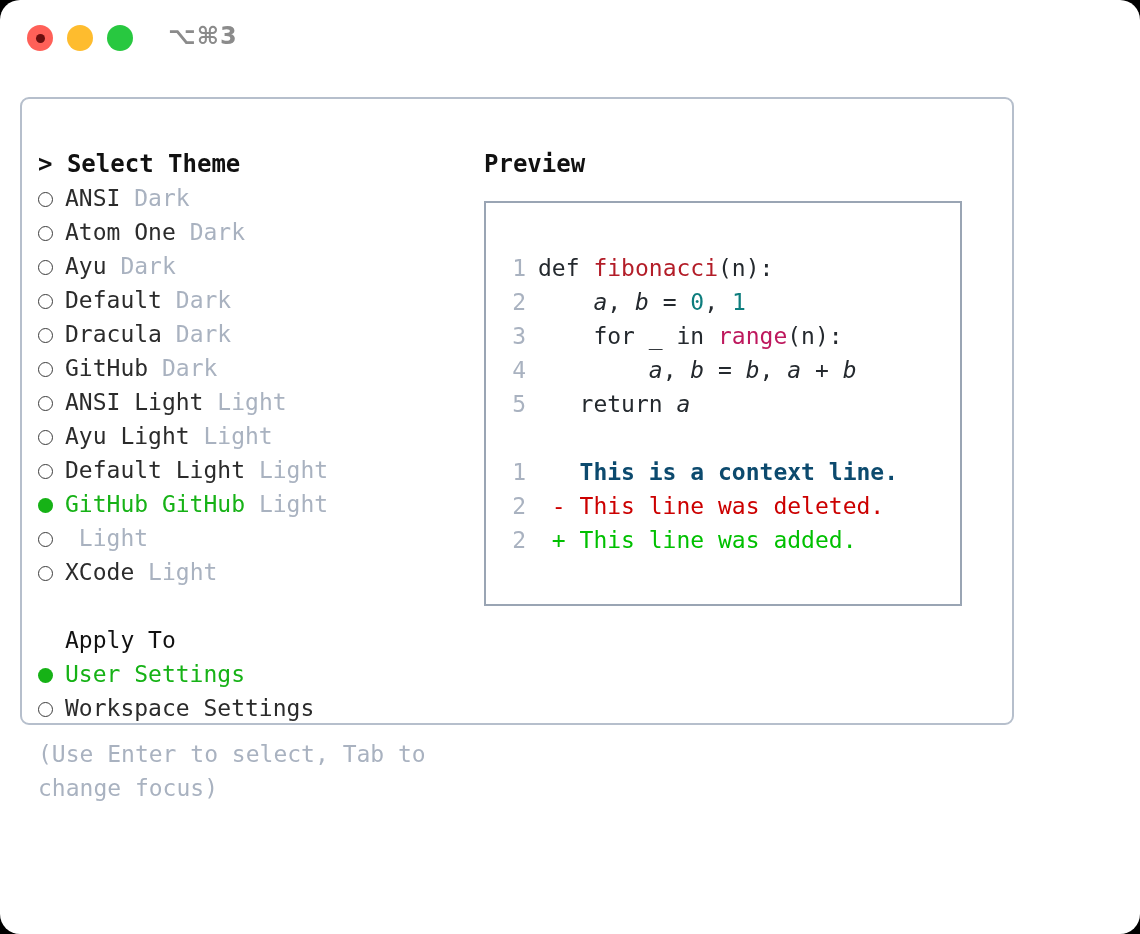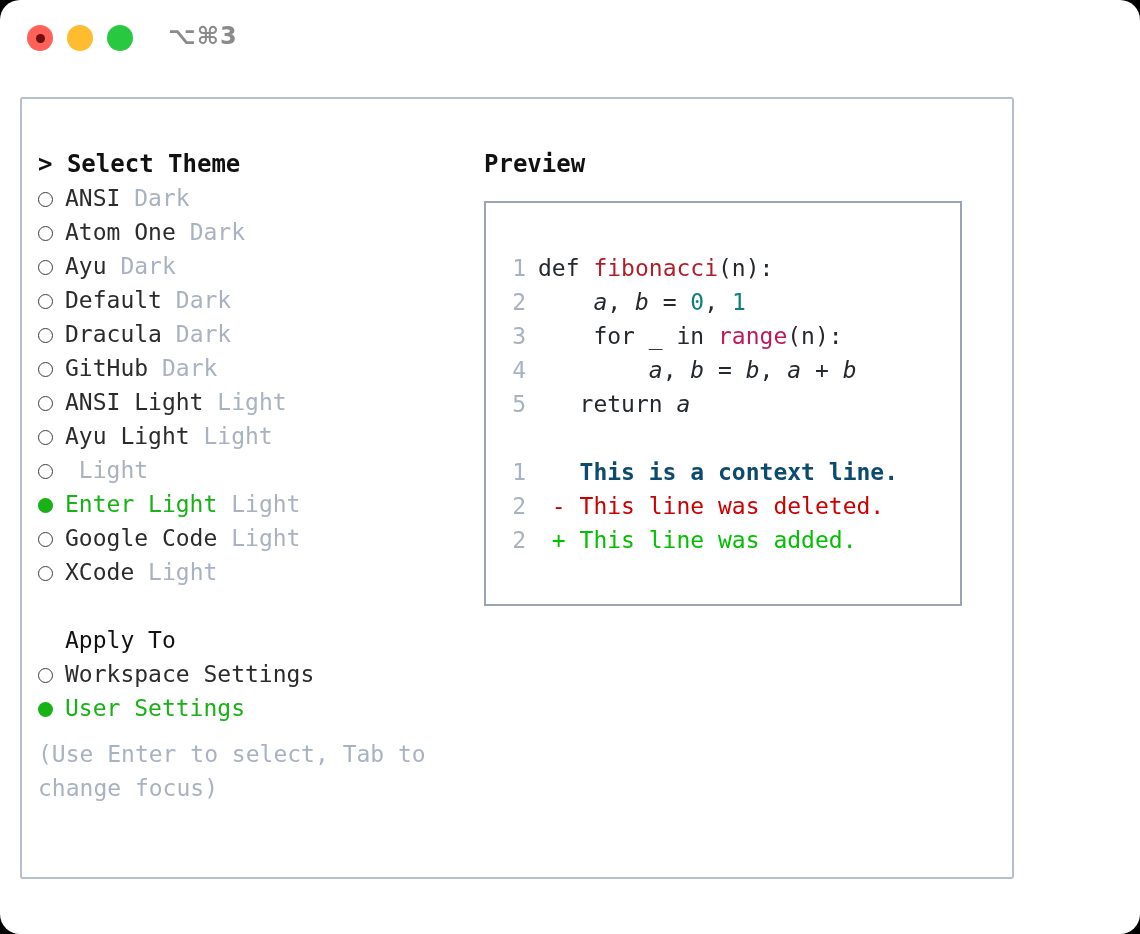--- a/index.html
+++ b/index.html
@@ -76,23 +76,23 @@
     font-family: "DejaVu Sans", "Liberation Sans", sans-serif;
     white-space: pre;
   }
 
   
   .panel {
     position: absolute;
     left: 20px;
     top: 97px;
     width: 994px;
-    height: 782px;
+    height: 628px;
     border: 2px solid #b6bfcc;
-    border-radius: 3px;
+    border-radius: 9px;
     box-sizing: border-box;
     background: #ffffff;
   }
 
   .cols {
     position: absolute;
     left: 0;
     top: 0;
     width: 100%;
     height: 100%;
@@ -238,32 +238,32 @@
         <div class="section-title"><span class="caret">&gt;</span> <span>Select Theme</span></div>
         <div id="theme-items">
             <div class="opt-row"><span class="marker"><span class="bullet-hollow"></span></span><span class="opt-label">ANSI</span><span> </span><span class="opt-tag">Dark</span></div>
             <div class="opt-row"><span class="marker"><span class="bullet-hollow"></span></span><span class="opt-label">Atom One</span><span> </span><span class="opt-tag">Dark</span></div>
             <div class="opt-row"><span class="marker"><span class="bullet-hollow"></span></span><span class="opt-label">Ayu</span><span> </span><span class="opt-tag">Dark</span></div>
             <div class="opt-row"><span class="marker"><span class="bullet-hollow"></span></span><span class="opt-label">Default</span><span> </span><span class="opt-tag">Dark</span></div>
             <div class="opt-row"><span class="marker"><span class="bullet-hollow"></span></span><span class="opt-label">Dracula</span><span> </span><span class="opt-tag">Dark</span></div>
             <div class="opt-row"><span class="marker"><span class="bullet-hollow"></span></span><span class="opt-label">GitHub</span><span> </span><span class="opt-tag">Dark</span></div>
             <div class="opt-row"><span class="marker"><span class="bullet-hollow"></span></span><span class="opt-label">ANSI Light</span><span> </span><span class="opt-tag">Light</span></div>
             <div class="opt-row"><span class="marker"><span class="bullet-hollow"></span></span><span class="opt-label">Ayu Light</span><span> </span><span class="opt-tag">Light</span></div>
+            <div class="opt-row"><span class="marker"><span class="bullet-hollow"></span></span><span class="opt-label">Default Light</span><span> </span><span class="opt-tag">Light</span></div>
+            <div class="opt-row selected"><span class="marker sel"><span class="bullet-filled"></span></span><span class="opt-label">GitHub GitHub</span><span> </span><span class="opt-tag">Light</span></div>
             <div class="opt-row"><span class="marker"><span class="bullet-hollow"></span></span><span> </span><span class="opt-tag">Light</span></div>
-            <div class="opt-row selected"><span class="marker sel"><span class="bullet-filled"></span></span><span class="opt-label">Enter Light</span><span> </span><span class="opt-tag">Light</span></div>
-            <div class="opt-row"><span class="marker"><span class="bullet-hollow"></span></span><span class="opt-label">Google Code</span><span> </span><span class="opt-tag">Light</span></div>
             <div class="opt-row"><span class="marker"><span class="bullet-hollow"></span></span><span class="opt-label">XCode</span><span> </span><span class="opt-tag">Light</span></div>
           </div>
 
         <div class="spacer-row"></div>
 
         <div class="apply-title">Apply To</div>
         <div id="apply-items">
+            <div class="opt-row selected"><span class="marker sel"><span class="bullet-filled"></span></span><span class="opt-label">User Settings</span></div>
             <div class="opt-row"><span class="marker"><span class="bullet-hollow"></span></span><span class="opt-label">Workspace Settings</span></div>
-            <div class="opt-row selected"><span class="marker sel"><span class="bullet-filled"></span></span><span class="opt-label">User Settings</span></div>
           </div>
 
         <div class="hint">(Use Enter to select, Tab to change focus)</div>
       </div>
 
       <div class="col-right">
         <div class="preview-title">Preview</div>
         <div class="preview-box">
           <div class="code" id="code-block"><span class="cline"><span class="ln">1</span><span class="tok-plain">def </span><span class="tok-fn">fibonacci</span><span class="tok-plain">(n):</span></span><span class="cline"><span class="ln">2</span><span class="tok-plain">    </span><span class="tok-var">a</span><span class="tok-plain">, </span><span class="tok-var">b</span><span class="tok-plain"> = </span><span class="tok-num">0</span><span class="tok-plain">, </span><span class="tok-num">1</span></span><span class="cline"><span class="ln">3</span><span class="tok-plain">    for _ in </span><span class="tok-call">range</span><span class="tok-plain">(n):</span></span><span class="cline"><span class="ln">4</span><span class="tok-plain">        </span><span class="tok-var">a</span><span class="tok-plain">, </span><span class="tok-var">b</span><span class="tok-plain"> = </span><span class="tok-var">b</span><span class="tok-plain">, </span><span class="tok-var">a</span><span class="tok-plain"> + </span><span class="tok-var">b</span></span><span class="cline"><span class="ln">5</span><span class="tok-plain">   return </span><span class="tok-var">a</span></span><span class="cline"><span class="ln"></span></span><span class="cline"><span class="ln">1</span><span class="tok-ctx">   This is a context line.</span></span><span class="cline"><span class="ln">2</span><span class="tok-del"> - This line was deleted.</span></span><span class="cline"><span class="ln">2</span><span class="tok-add"> + This line was added.</span></span></div>
         </div>

